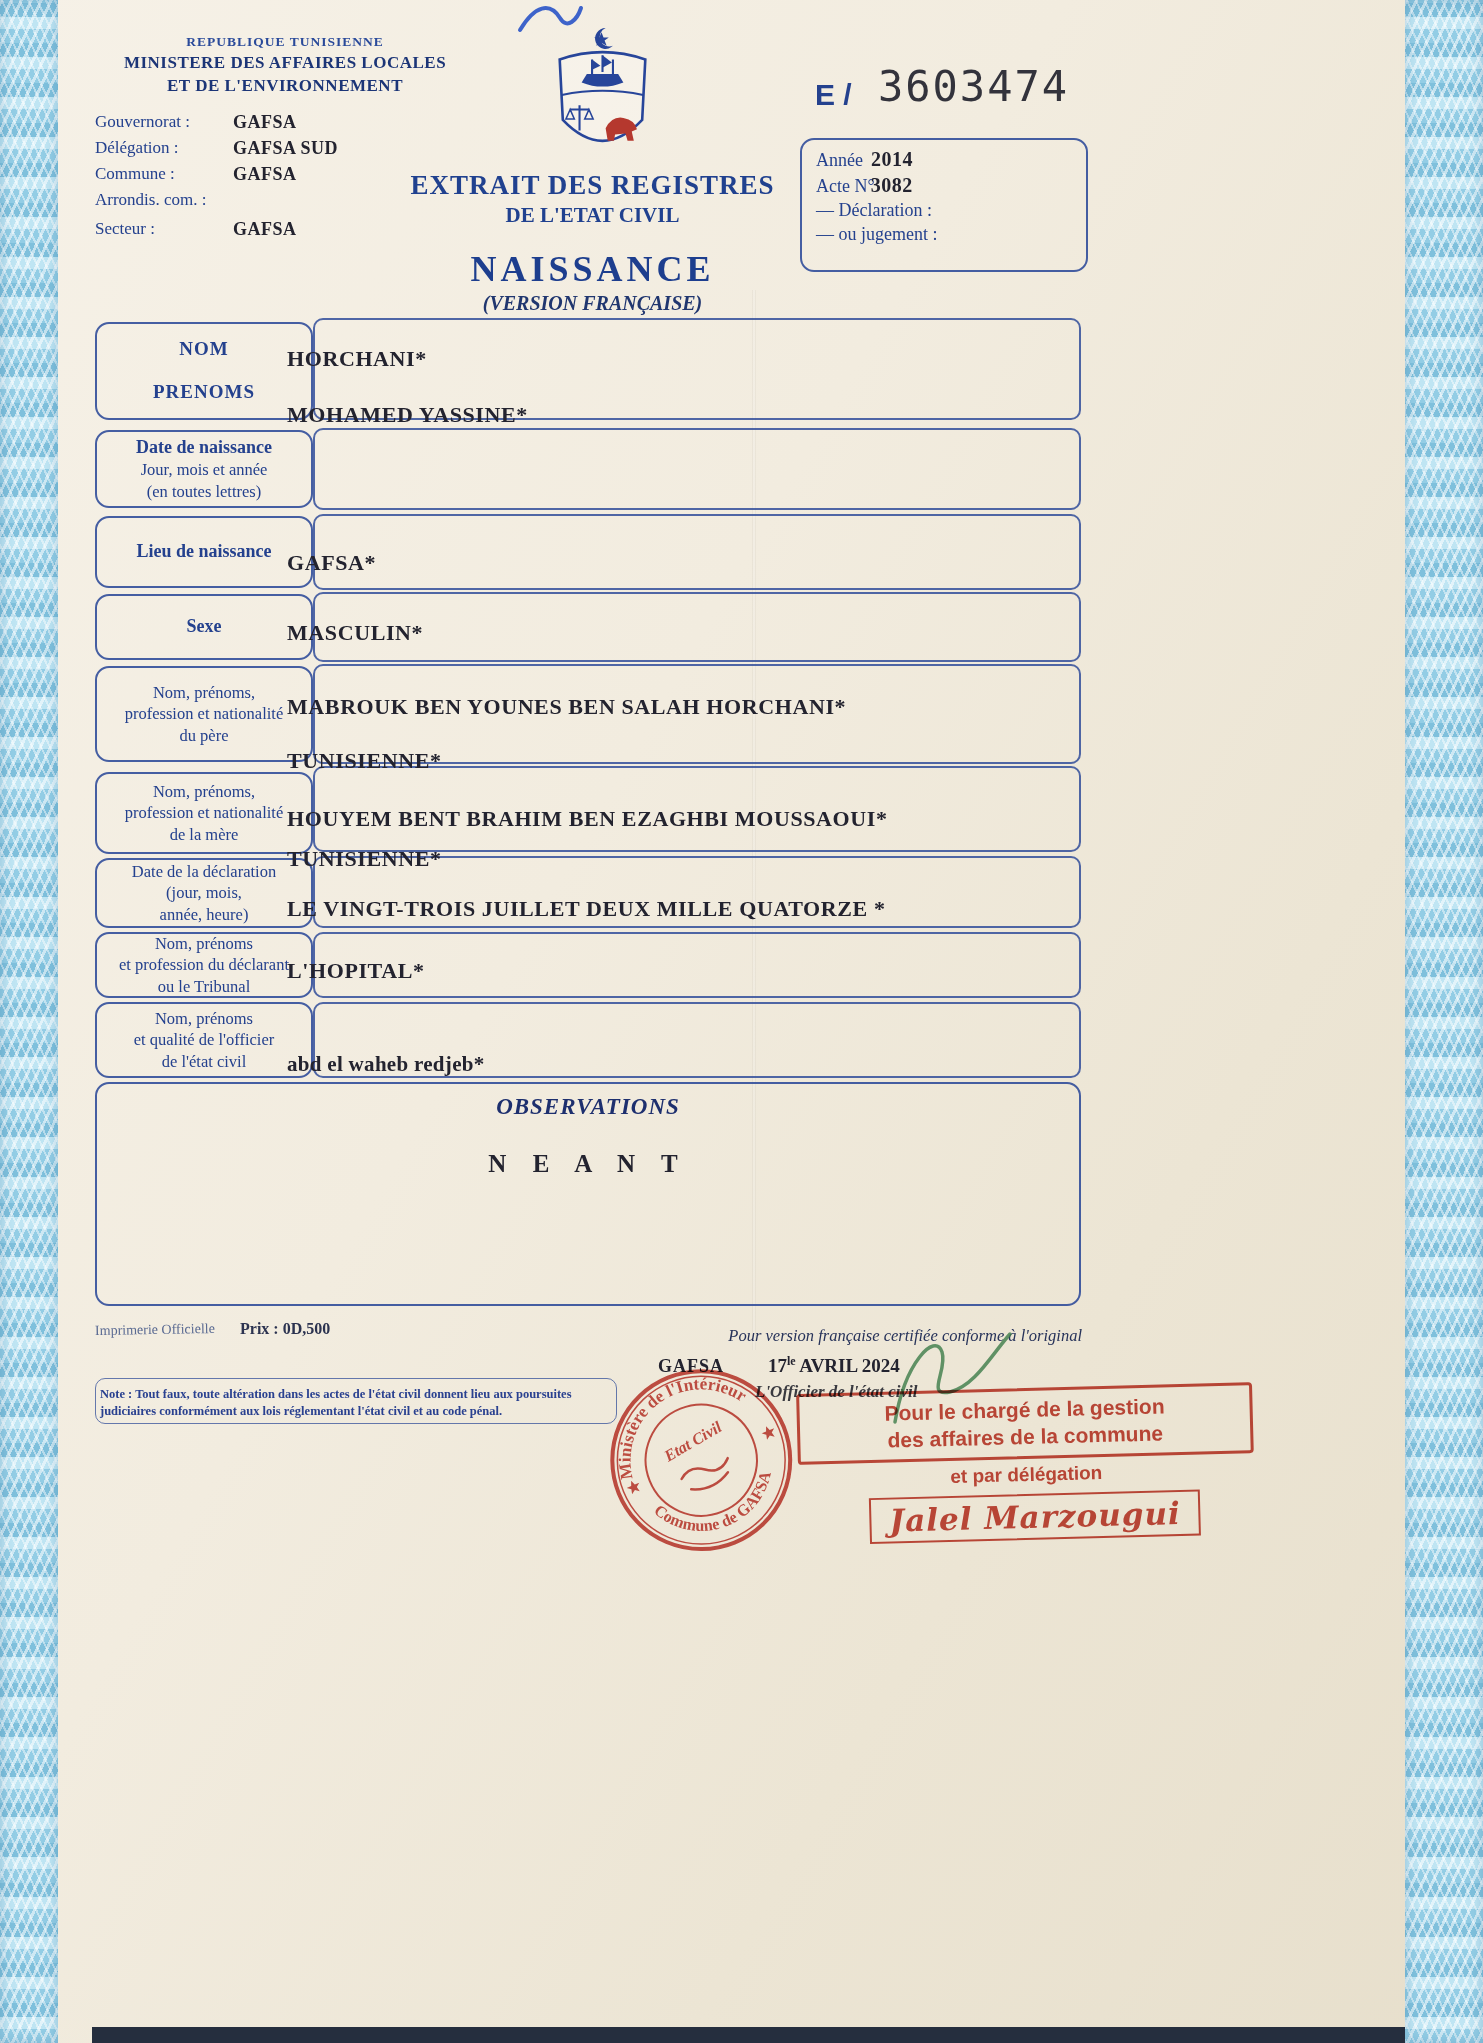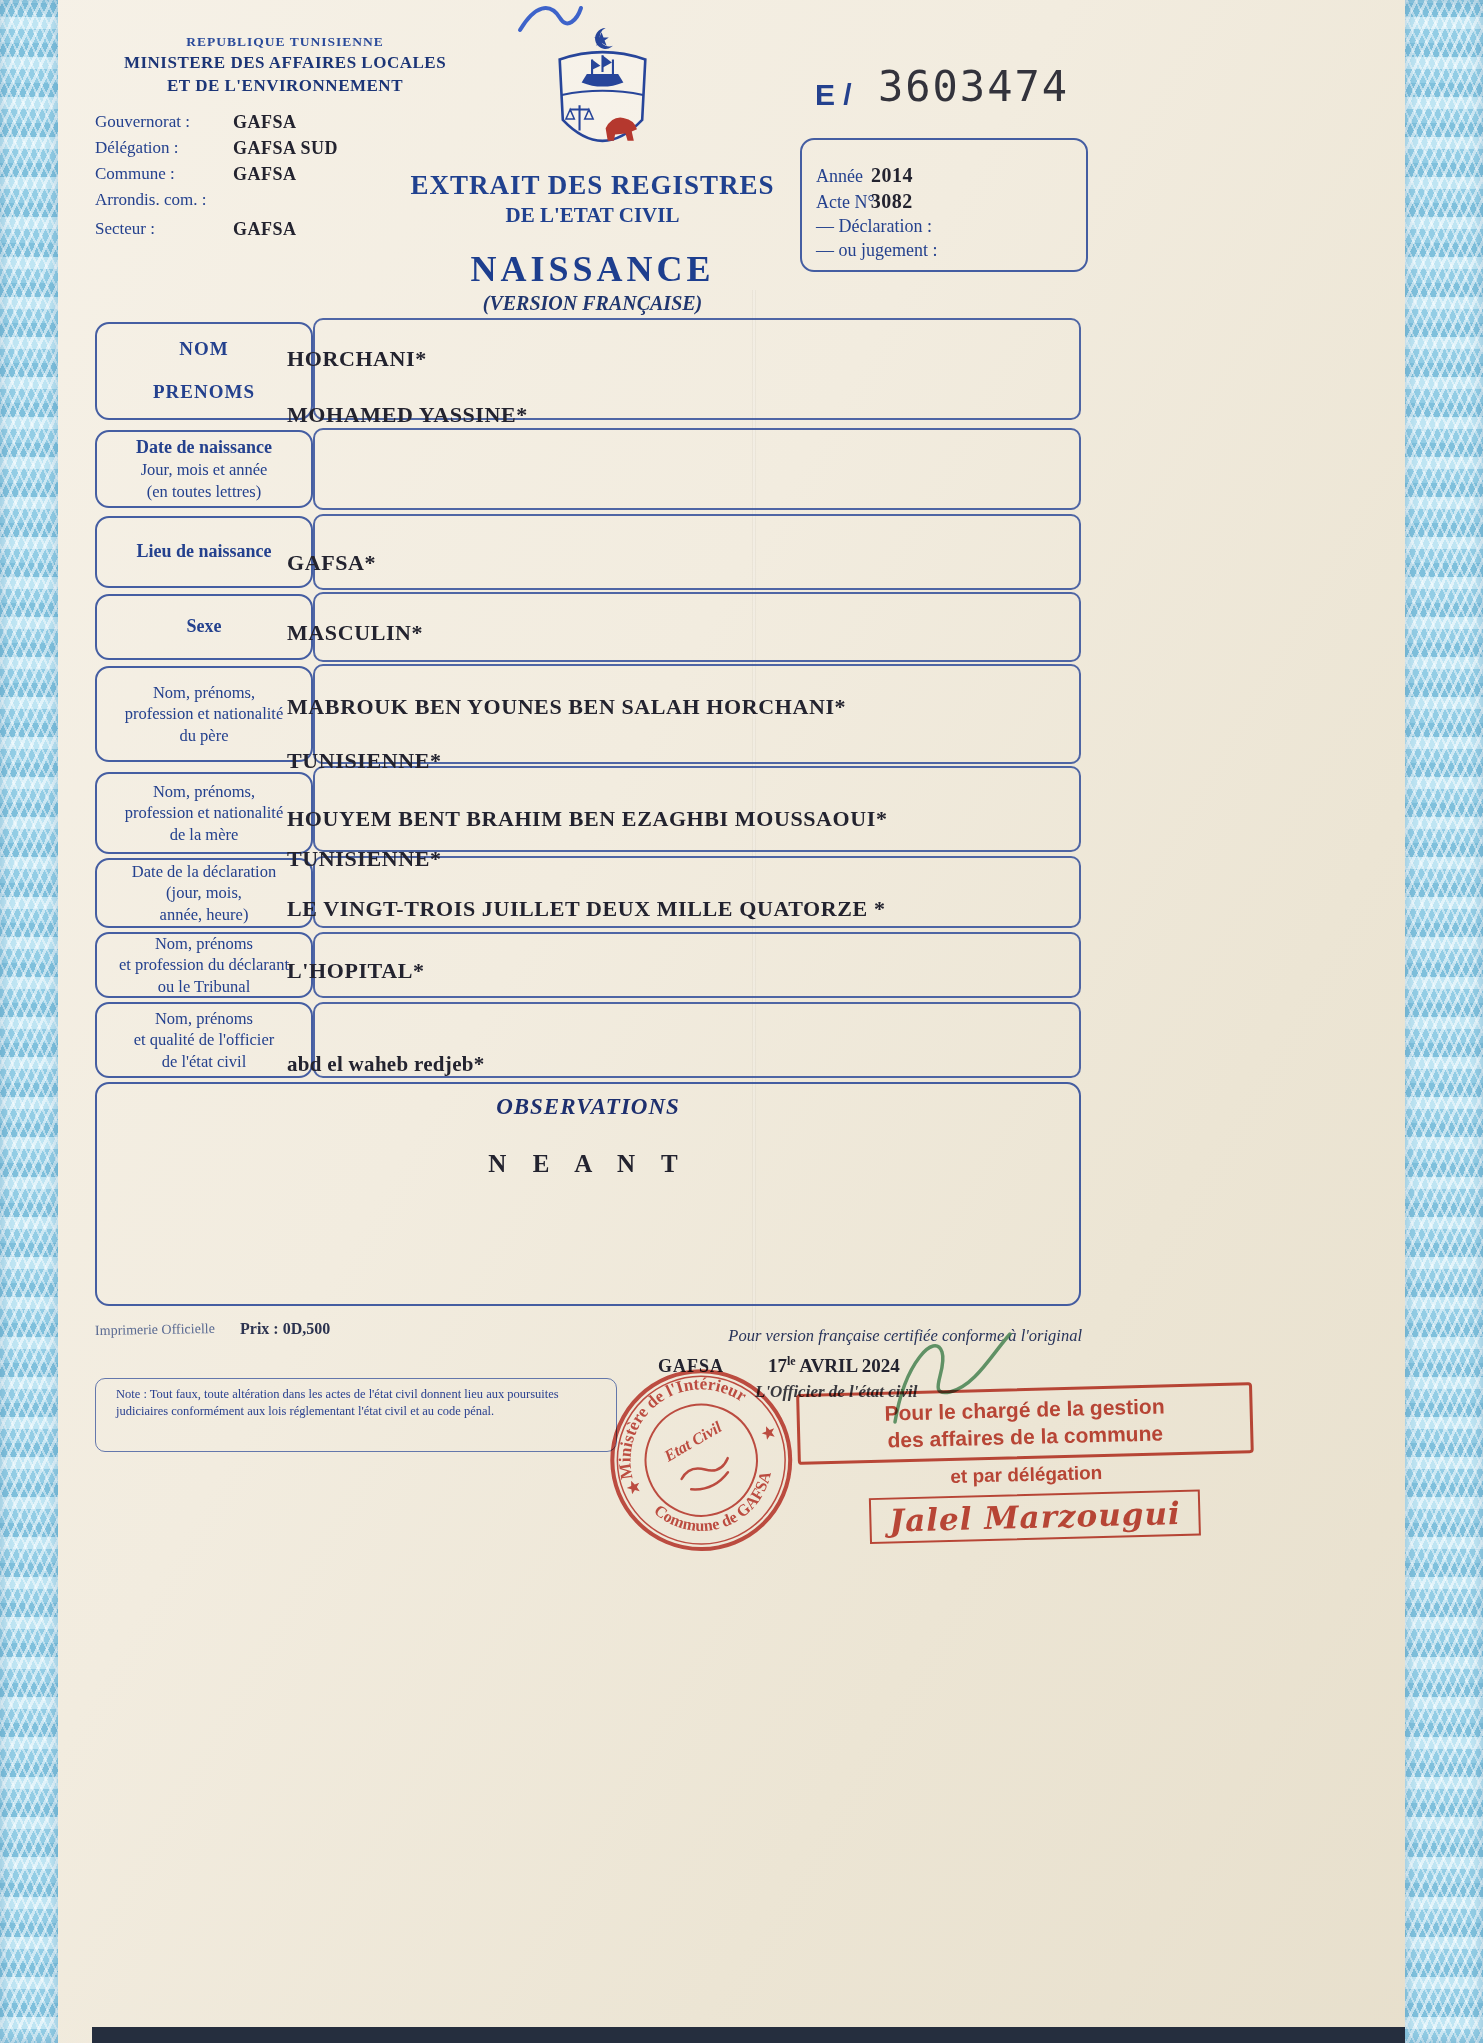--- a/index.html
+++ b/index.html
@@ -38,21 +38,21 @@
   .admin-row.gap{margin-top:9px;}
 
   .title-block{position:absolute;left:320px;top:170px;width:545px;text-align:center;color:#20418f;}
   .title-l1{font-size:27px;font-weight:bold;letter-spacing:1px;}
   .title-l2{font-size:21px;font-weight:bold;margin-top:2px;}
   .title-l3{font-size:36px;font-weight:bold;letter-spacing:4px;margin-top:20px;color:#1d3e8e;}
   .title-l4{font-size:20px;font-weight:bold;font-style:italic;margin-top:2px;color:#20366f;}
 
   .acte-box{position:absolute;left:800px;top:138px;width:288px;height:134px;
             border:2.5px solid rgba(38,68,150,.85);border-radius:14px;box-sizing:border-box;
-            padding:24px 14px;color:#24418e;font-size:18px;}
+            padding:8px 14px;color:#24418e;font-size:18px;}
   .acte-line{display:flex;align-items:baseline;margin-bottom:3px;}
   .acte-typed{font-weight:bold;color:#23232f;font-size:20px;margin-left:8px;letter-spacing:.5px;}
   .acte-typed.overlap{margin-left:-4px;}
 
   
   .lb{position:absolute;left:95px;width:218px;border:2px solid rgba(38,68,150,.85);border-radius:14px;
       color:#24418e;display:flex;flex-direction:column;justify-content:center;align-items:center;
       text-align:center;font-size:16.5px;line-height:1.3;padding:4px 8px;box-sizing:border-box;}
   .lb .bold-line{font-weight:bold;font-size:18px;}
   .lb1{top:322px;height:98px;gap:18px;font-weight:bold;font-size:19px;letter-spacing:1px;}
@@ -96,23 +96,23 @@
 
   
   .imprimerie{position:absolute;left:95px;top:1322px;font-size:14px;color:#5a6a92;transform:rotate(-1deg);}
   .prix{position:absolute;left:240px;top:1320px;font-size:16px;font-weight:bold;color:#2c3350;}
   .certline{position:absolute;left:690px;top:1326px;width:392px;text-align:right;
             font-style:italic;font-size:16.5px;color:#27335a;}
   .place{position:absolute;left:658px;top:1356px;font-size:18px;font-weight:bold;color:#23232f;letter-spacing:1px;}
   .dateline{position:absolute;left:768px;top:1354px;font-size:19px;font-weight:bold;color:#23232f;}
   .dateline sup{font-size:12px;}
   .officier{position:absolute;left:755px;top:1382px;font-size:17px;font-weight:bold;font-style:italic;color:#3a3a40;}
-  .note-box{position:absolute;left:95px;top:1378px;width:522px;height:74px;box-sizing:border-box;
-            border:1.5px solid rgba(40,70,150,.7);border-radius:10px;padding:7px 20px;
-            font-size:12.5px;line-height:1.35;color:#2a4190;}
+  .note-box{position:absolute;left:95px;top:1378px;width:522px;height:46px;box-sizing:border-box;
+            border:1.5px solid rgba(40,70,150,.7);border-radius:10px;padding:7px 4px;
+            font-size:12.5px;line-height:1.35;color:#2a4190;font-weight:bold;}
 
   
   .round-stamp{position:absolute;left:606px;top:1364px;transform:rotate(-22deg);
                opacity:.88;mix-blend-mode:multiply;}
   .rect-stamp{position:absolute;left:798px;top:1388px;width:456px;color:#c0392b;
               transform:rotate(-1.5deg);opacity:.9;mix-blend-mode:multiply;
               font-family:"Liberation Sans",sans-serif;}
   .rect-stamp-box{border:3px solid #c0392b;border-radius:4px;padding:5px 8px;text-align:center;
               font-weight:bold;font-size:21px;line-height:1.3;}
   .rect-stamp-line3{text-align:center;font-weight:bold;font-size:19px;margin-top:5px;}

